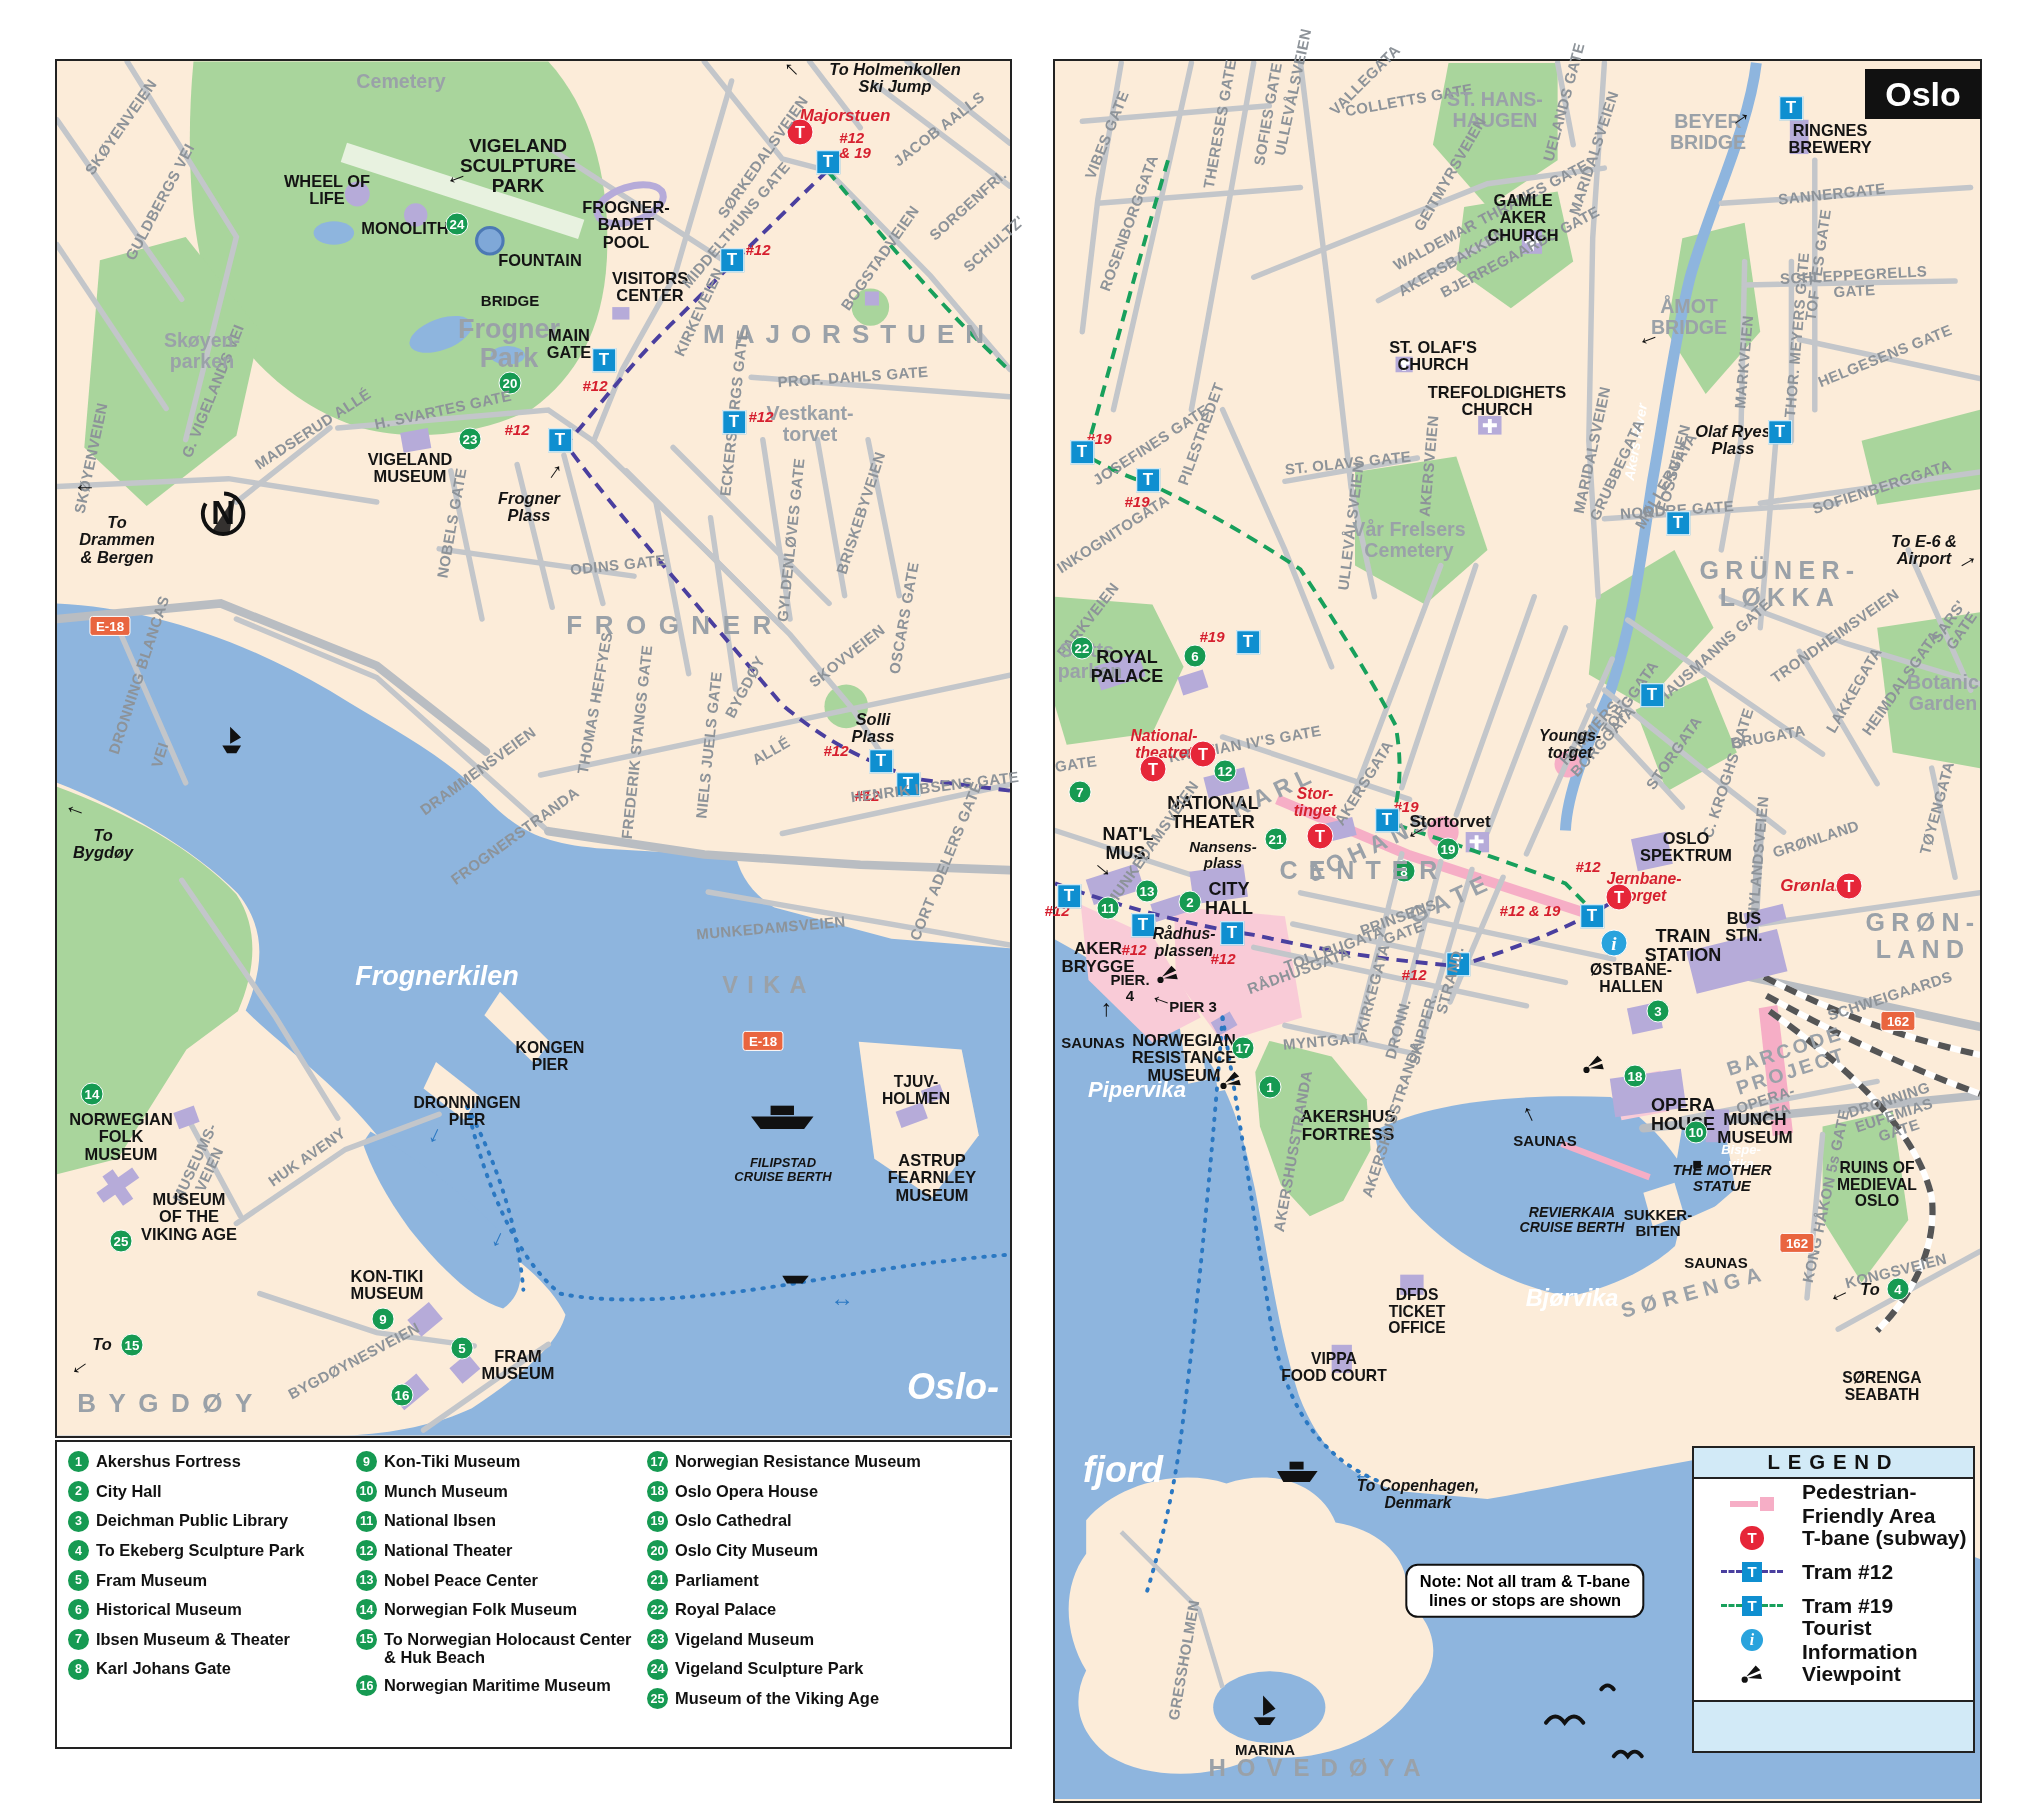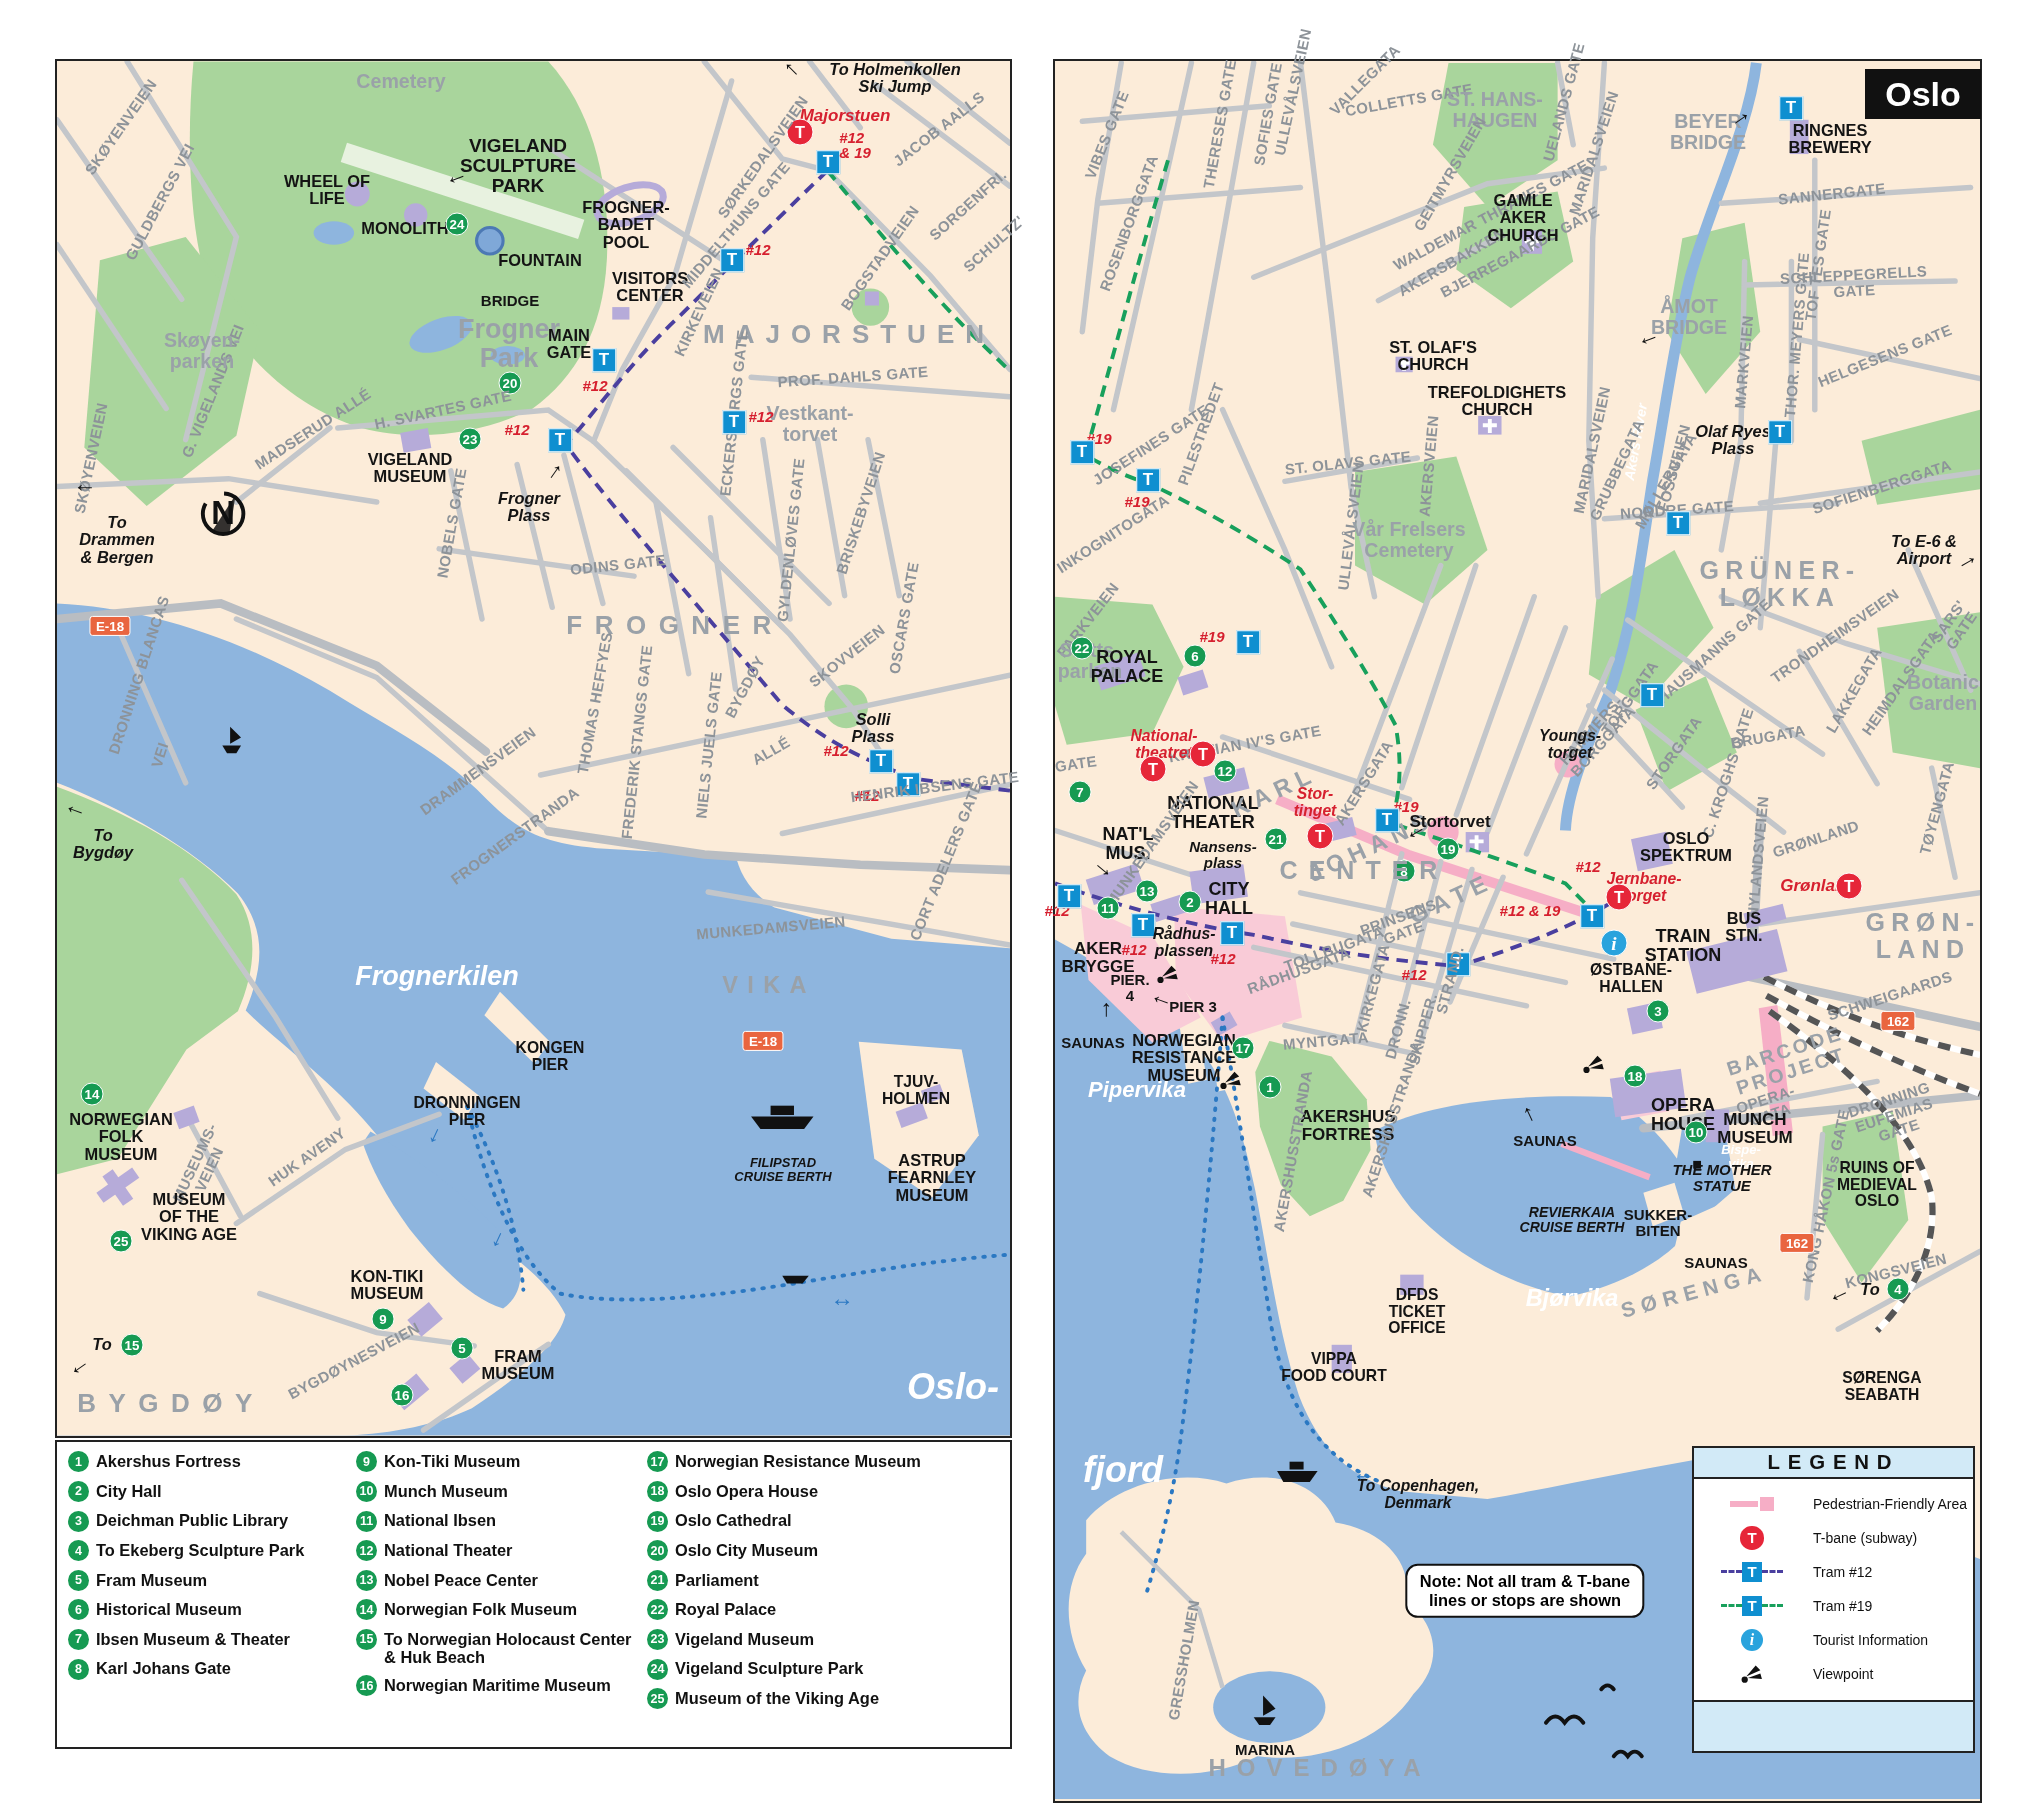--- a/index.html
+++ b/index.html
@@ -47,21 +47,21 @@
   .s-row{display:flex;gap:7px;align-items:flex-start;}
   .s-num{flex:0 0 21px;width:21px;height:21px;border-radius:50%;background:#169a52;color:#fff;font-weight:800;font-size:12.5px;
          display:flex;align-items:center;justify-content:center;margin-top:0;}
   .s-lab{font-weight:700;font-size:16.4px;color:#111;line-height:1.12;padding-top:0.8px;}
   
   #legend-box{position:absolute;left:1692px;top:1446px;width:283px;height:307px;border:2px solid #222;background:#d2eaf7;box-sizing:border-box;}
   #legend-header{height:29px;display:flex;align-items:center;justify-content:center;font-weight:800;font-size:20.4px;letter-spacing:7.8px;border-bottom:2px solid #222;color:#111;}
   #legend-items{background:#fff;border-bottom:2px solid #222;padding:7.8px 0 9.4px 0;}
   .l-row{display:flex;align-items:center;gap:14px;height:34px;padding-left:22px;}
   .l-ic{flex:0 0 72px;display:flex;align-items:center;justify-content:center;}
-  .l-lab{font-weight:400;font-size:14px;color:#111;margin-left:11px;}
+  .l-lab{font-weight:700;font-size:21px;color:#111;}
   .ped-line{width:28px;height:5.5px;background:#f6aec6;}
   .ped-sq{width:14px;height:14px;background:#f6aec6;margin-left:2.3px;}
   .ic-tbane{width:23.5px;height:23.5px;border-radius:50%;background:#e62639;color:#fff;font-weight:800;font-size:15px;display:flex;align-items:center;justify-content:center;}
   .ic-tram{width:20.4px;height:20.4px;background:#0f8fd0;color:#fff;font-weight:800;font-size:15px;display:flex;align-items:center;justify-content:center;}
   .dash12{width:20.4px;border-top:3.9px dashed #4a3f9f;}
   .dash19{width:20.4px;border-top:3.9px dashed #18a05c;}
   .ic-info{width:22px;height:22px;border-radius:50%;background:#29a3dd;color:#fff;font-weight:800;font-style:italic;font-family:"Liberation Serif",serif;font-size:15.7px;display:flex;align-items:center;justify-content:center;}
   #legend-scale{padding-top:7.8px;}
   .scale-km{width:157px;margin:1.6px auto 0 auto;border-bottom:2px solid #222;border-left:2px solid #222;border-right:2px solid #222;height:20.4px;
         display:flex;align-items:center;justify-content:center;font-weight:700;font-size:15px;}

